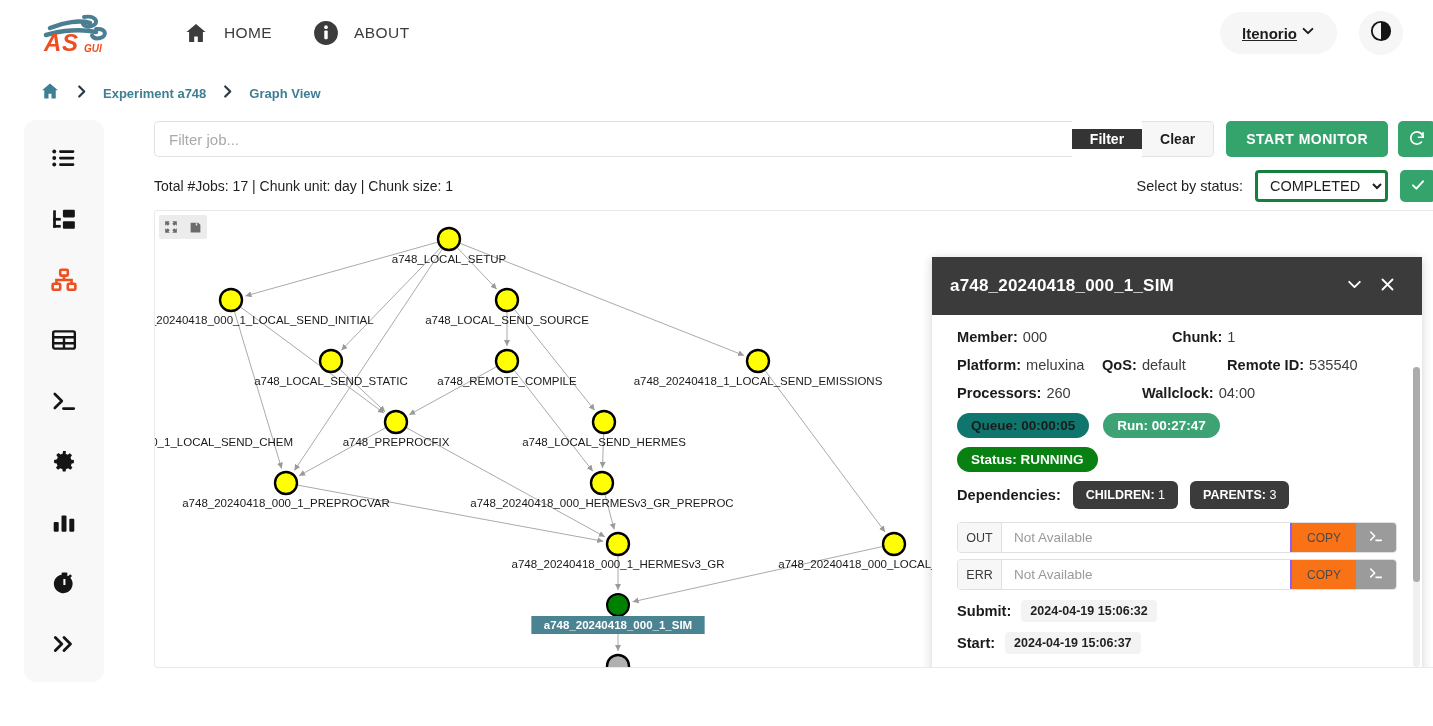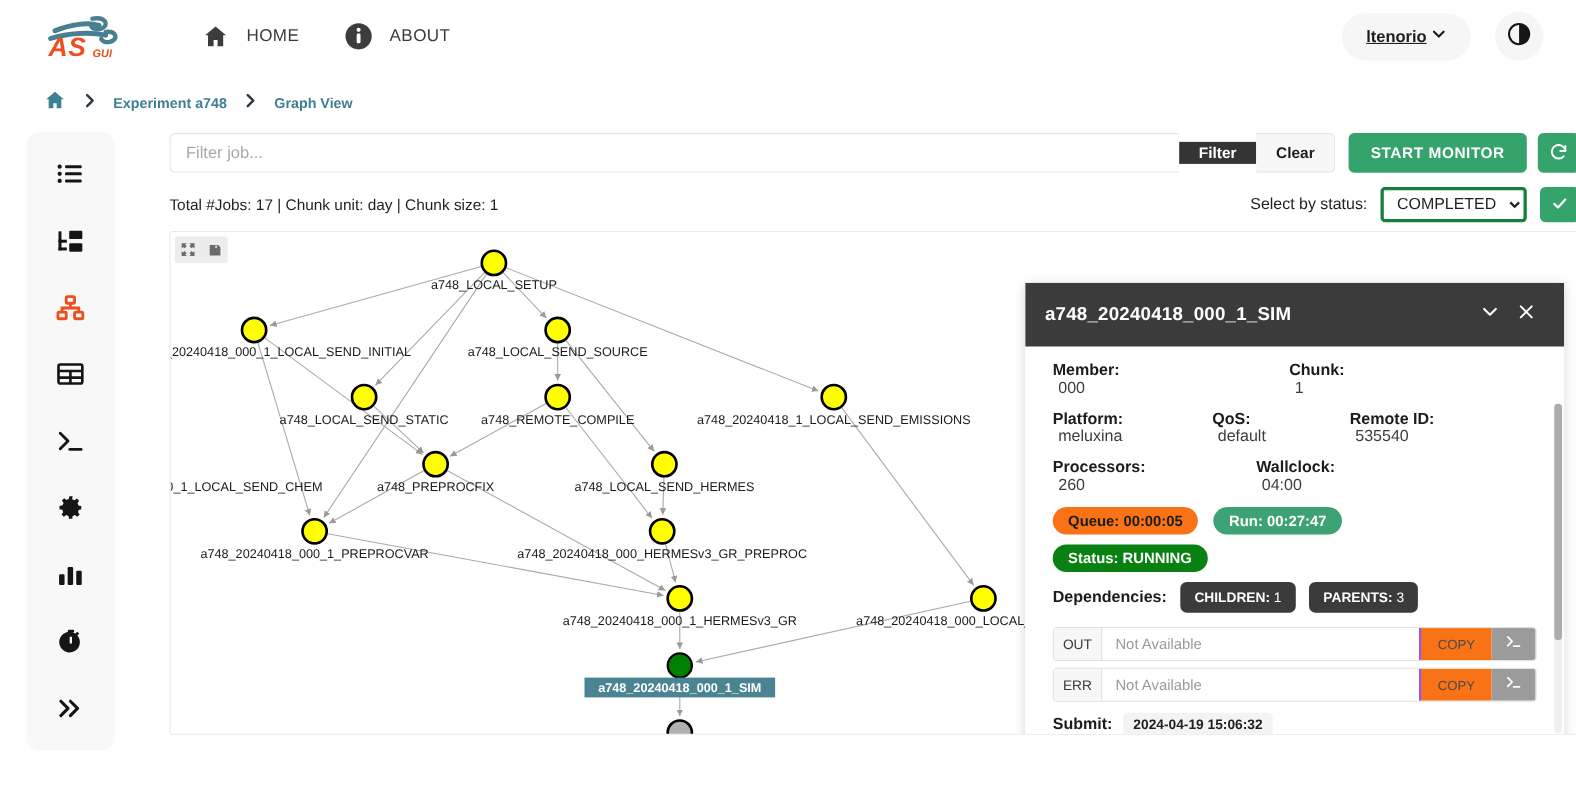--- a/index.html
+++ b/index.html
@@ -146,26 +146,26 @@
     background: #3b3b3b; color: #fff; height: 58px;
     display: flex; align-items: center; padding: 0 18px;
   }
   .panel-title { font-size: 17px; font-weight: 700; letter-spacing: .2px; }
   .panel-head .spacer2 { flex: 1 1 auto; }
   .phbtn { cursor: pointer; padding: 0 8px; display: flex; align-items: center; }
   .panel-body { padding: 14px 25px 10px 25px; position: relative; }
   .prow { display: flex; font-size: 14.6px; margin-bottom: 12px; }
   .k { font-weight: 700; color: #1b1b1b; }
   .v { color: #3d3d3d; margin-left: 5px; }
-  .cell { display: flex; flex-direction: column; }
+  .cell { display: flex; }
   .badges { display: flex; gap: 14px; align-items: center; margin-bottom: 9px; }
   .badge {
     border-radius: 999px; padding: 5px 14px; font-size: 13.5px; font-weight: 700;
   }
-  .badge.queue { background: #f97316; color: #1b1b1b; }
+  .badge.queue { background: #0f766e; color: #1b1b1b; }
   .badge.run { background: #3da274; color: #fff; }
   .badge.status { background: #088012; color: #fff; }
   .deps { display: flex; align-items: center; gap: 12px; margin-bottom: 13px; }
   .deps .k { font-size: 14.6px; }
   .chip {
     background: #3b3b3b; color: #fff; border-radius: 6px;
     padding: 7px 13px; font-size: 12.5px; font-weight: 700; cursor: pointer;
   }
   .chip .num { font-weight: 400; }
   .iorow {

